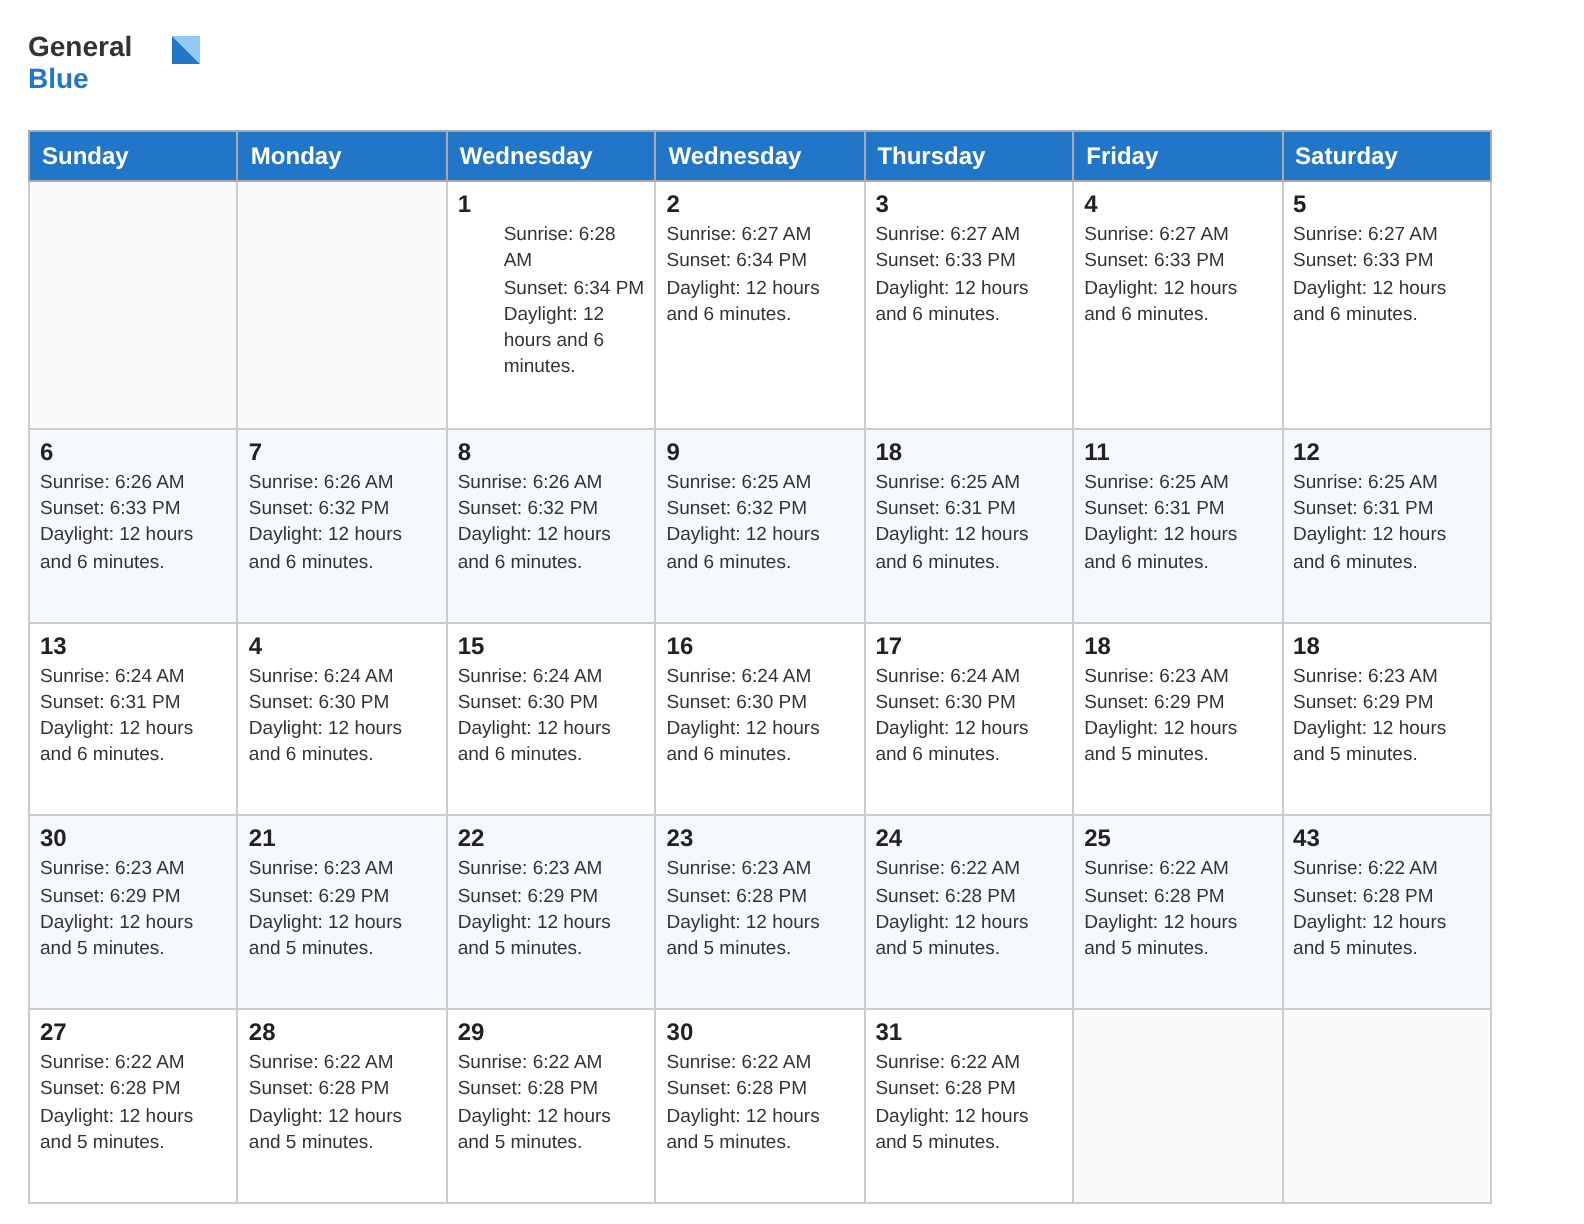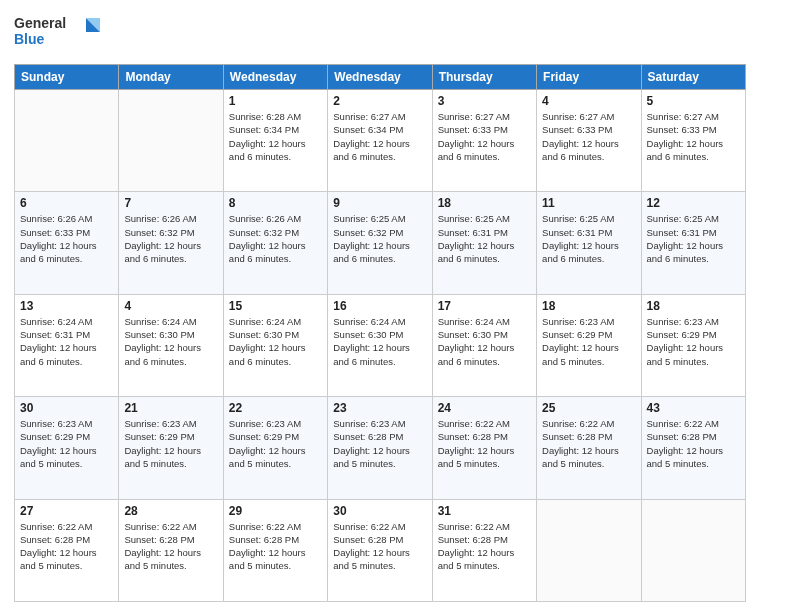--- a/index.html
+++ b/index.html
@@ -112,21 +112,21 @@
           <th>Friday</th>
           <th>Saturday</th>
         </tr>
     </thead>
     <tbody id="calendar-body">
     <tr>
           <td class="empty-cell"></td>
           <td class="empty-cell"></td>
           <td>
             <span class="day-number">1</span>
-            <div class="day-info" style="white-space: pre-line;">Sunrise: 6:28 AM
+            <div class="day-info" style="white-space: pre-line; margin-left: 23px;">Sunrise: 6:28 AM
 Sunset: 6:34 PM
 Daylight: 12 hours and 6 minutes.</div>
           </td>
           <td>
             <span class="day-number">2</span>
             <div class="day-info" style="white-space: pre-line;">Sunrise: 6:27 AM
 Sunset: 6:34 PM
 Daylight: 12 hours and 6 minutes.</div>
           </td>
           <td>

